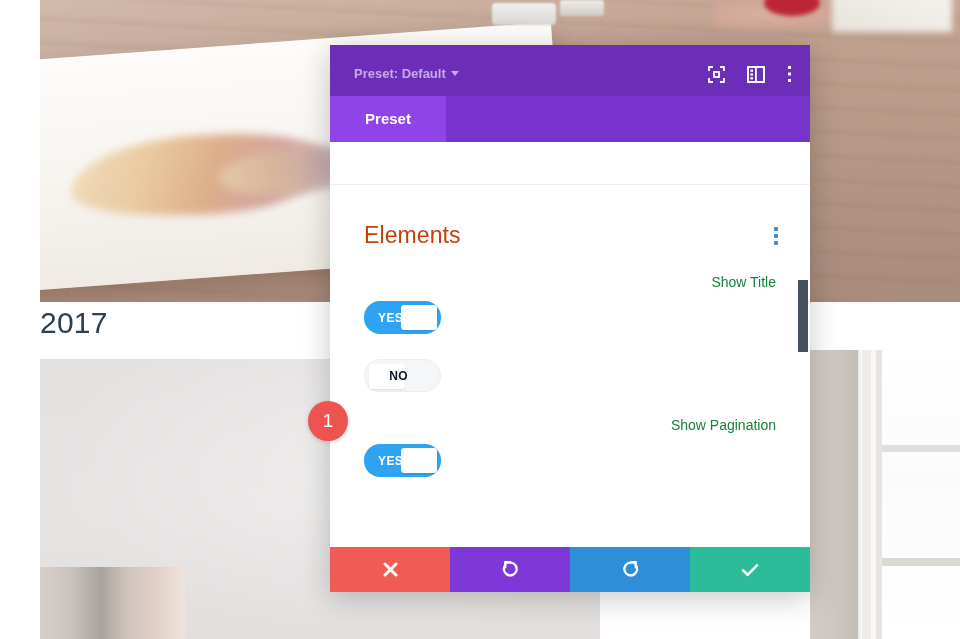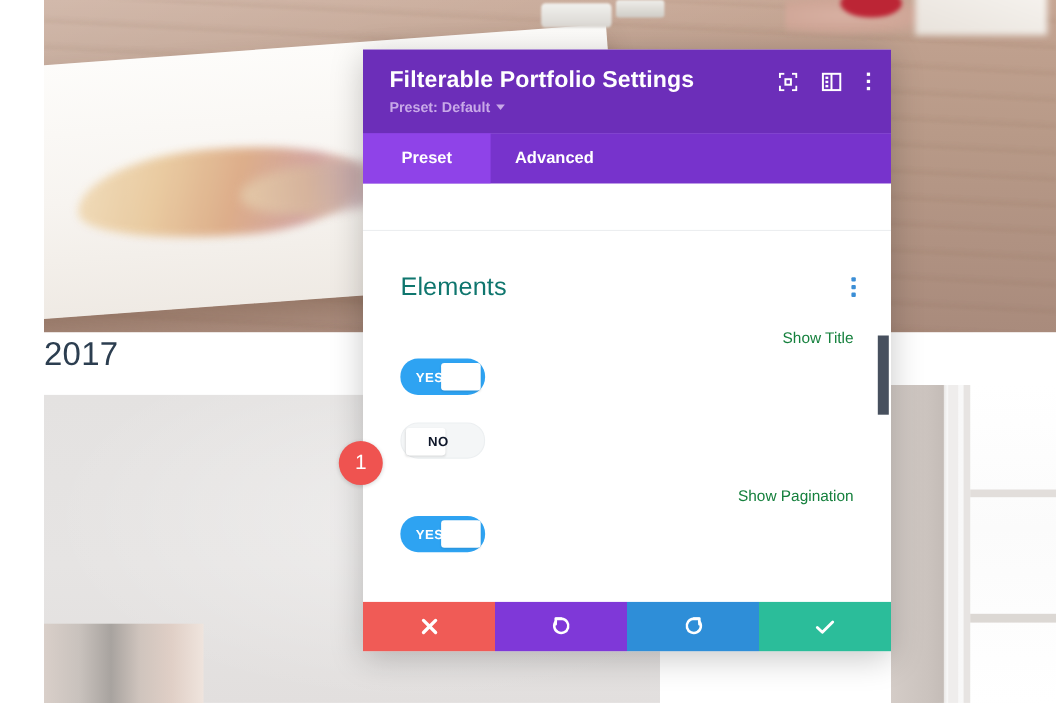--- a/index.html
+++ b/index.html
@@ -291,21 +291,21 @@
     overflow: hidden;
     background: #ffffff;
   }
   .section-head {
     display: flex;
     align-items: center;
     justify-content: space-between;
     padding: 37px 28px 0 34px;
   }
   .section-title {
-    color: #0f766e;
+    color: #c2410c;
     font-size: 23px;
     font-weight: 400;
     letter-spacing: 0.1px;
   }
   .kebab {
     display: flex;
     flex-direction: column;
     gap: 3px;
     cursor: pointer;
     padding: 4px;
@@ -448,21 +448,20 @@
       <div class="frame-v"></div>
       <div class="frame-v2"></div>
       <div class="pane-bar1"></div>
       <div class="pane-bar2"></div>
     </div>
   </div>
 
   <div class="modal">
 
     <div class="modal-header">
-      <div class="modal-title">Filterable Portfolio Settings</div>
       <div class="modal-preset">
         <span>Preset: Default</span>
         <span class="caret-down"></span>
       </div>
 
       <div class="header-icons">
         <span class="hicon">
           <svg width="17" height="17" viewBox="0 0 17 17">
             <path d="M1,5 L1,1 L5,1 M12,1 L16,1 L16,5 M16,12 L16,16 L12,16 M5,16 L1,16 L1,12" fill="none" stroke="#ffffff" stroke-width="1.8"></path>
             <rect x="6" y="6" width="5" height="5" fill="none" stroke="#ffffff" stroke-width="1.8"></rect>
@@ -482,21 +481,20 @@
             <rect x="1" y="1" width="3" height="3" fill="#ffffff"></rect>
             <rect x="1" y="7.5" width="3" height="3" fill="#ffffff"></rect>
             <rect x="1" y="14" width="3" height="3" fill="#ffffff"></rect>
           </svg>
         </span>
       </div>
     </div>
 
     <div class="tabs">
       <div class="tab active">Preset</div>
-      <div class="tab">Advanced</div>
     </div>
 
     <div class="search-band"></div>
 
     <div class="modal-body">
 
       <div class="section-head">
         <div class="section-title">Elements</div>
         <div class="kebab">
           <i></i>

